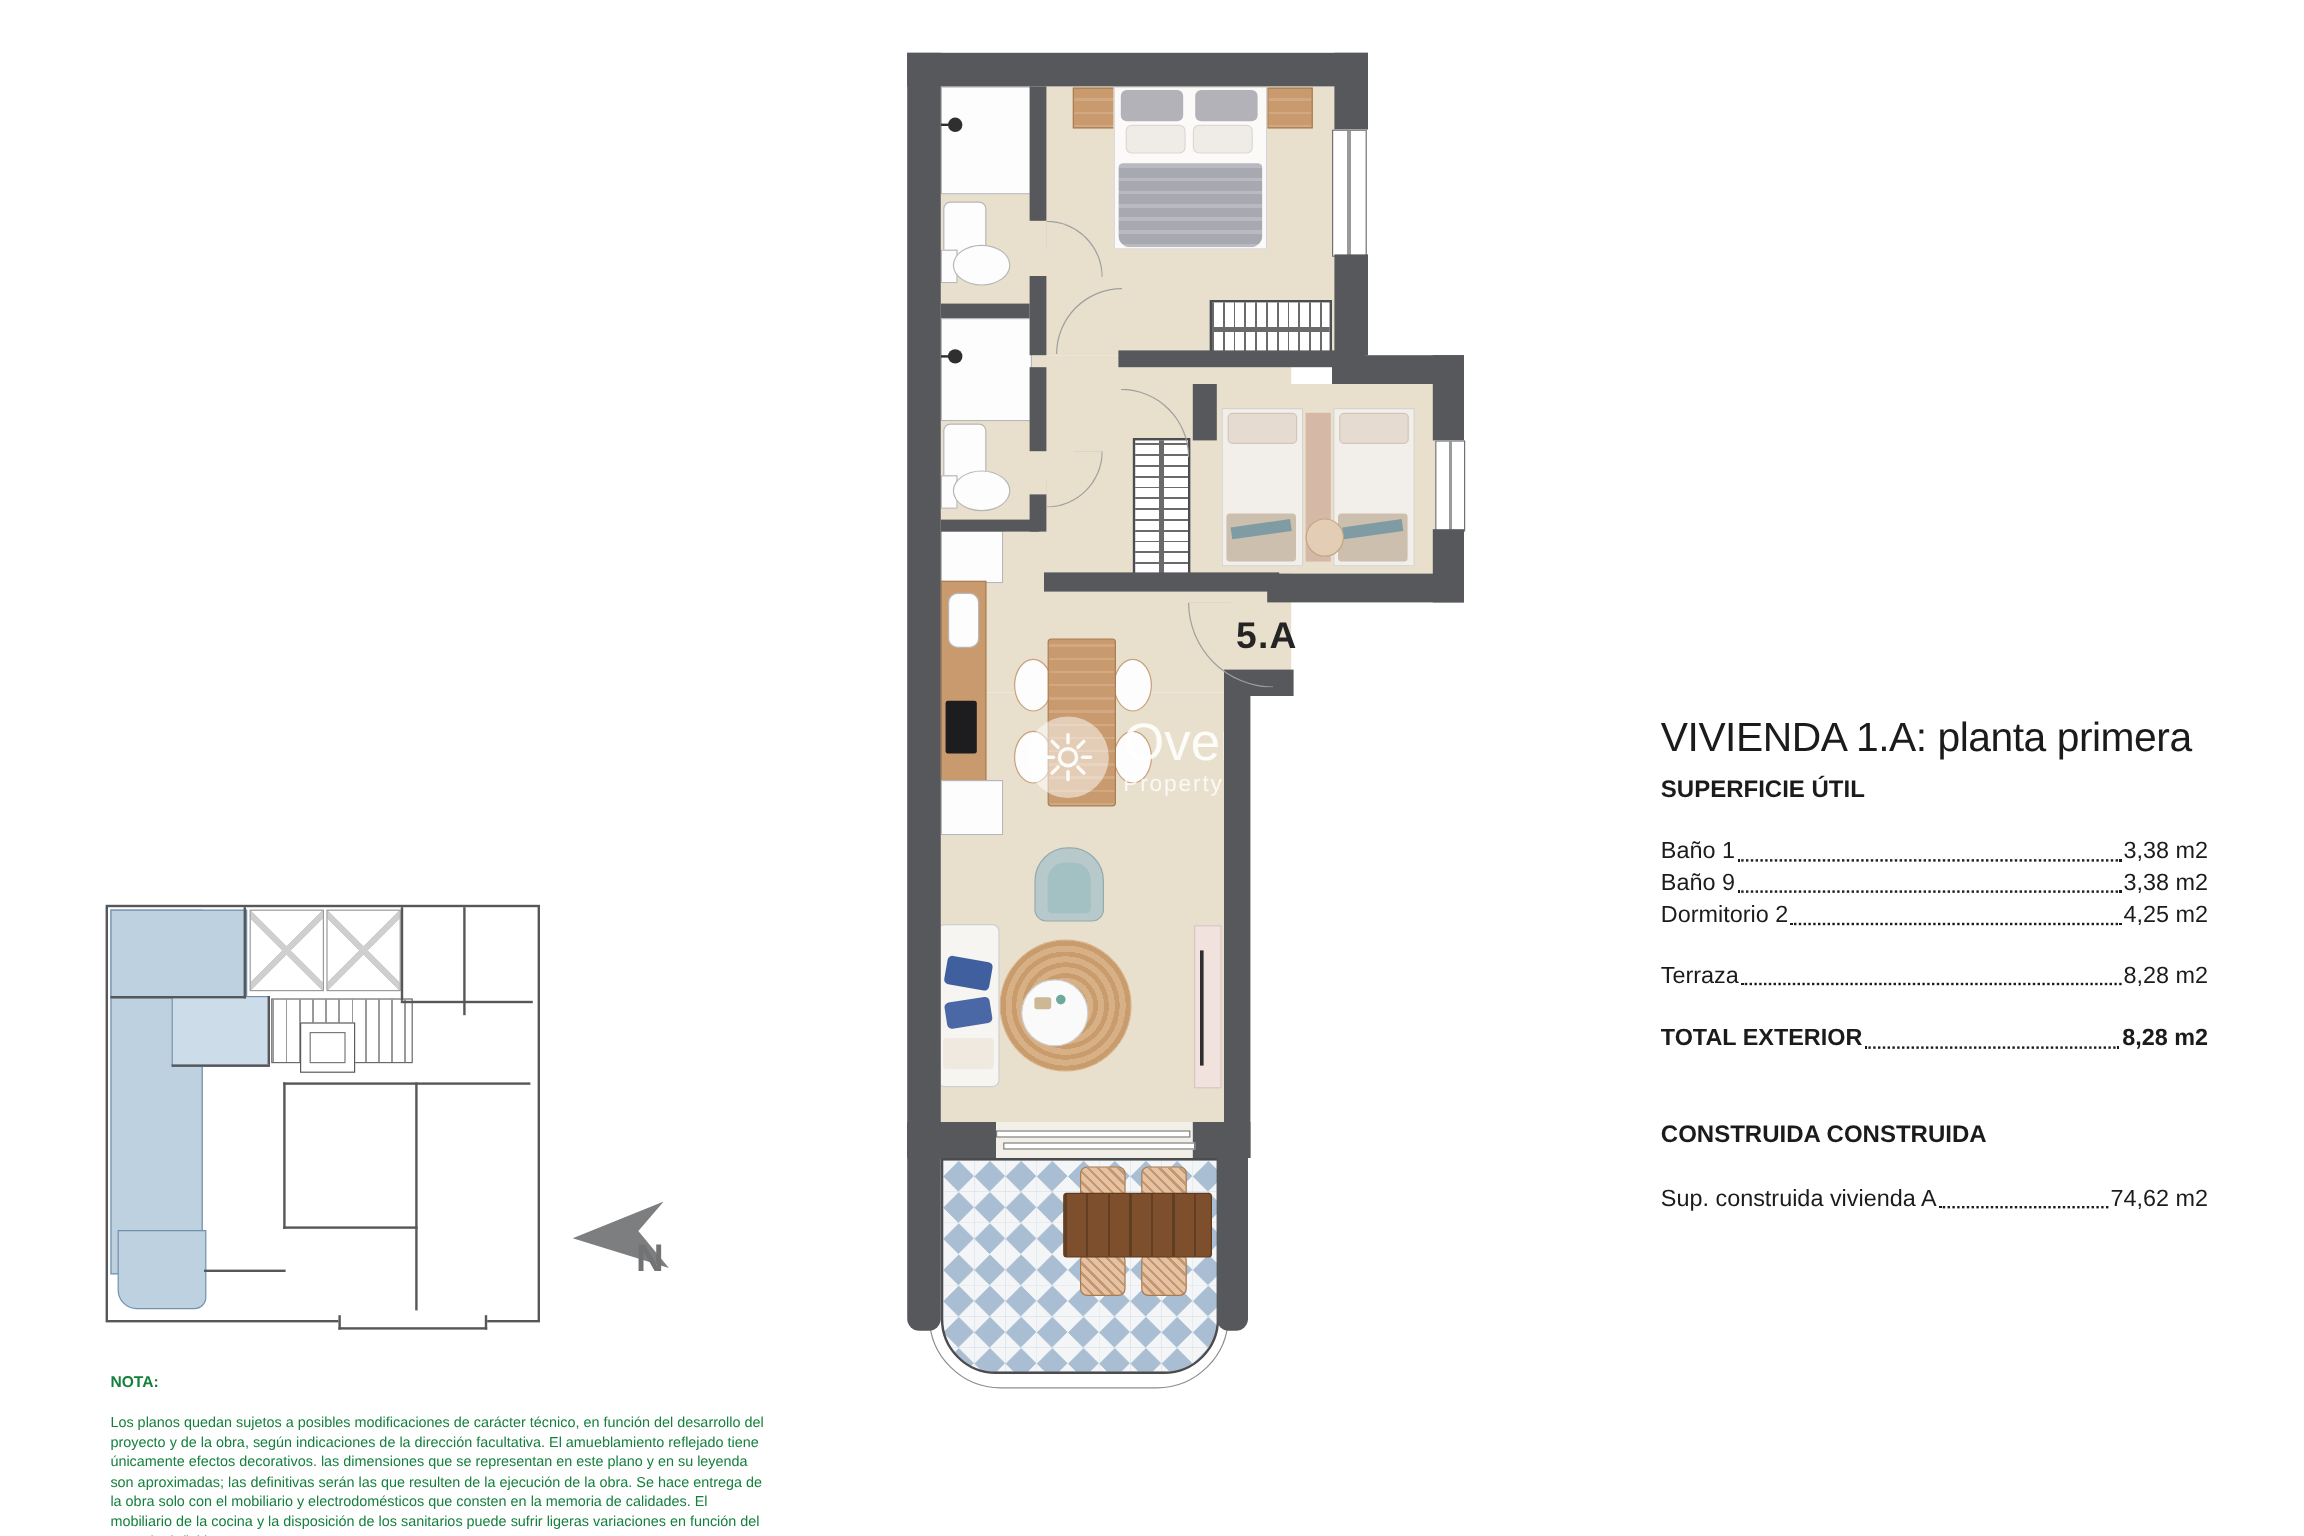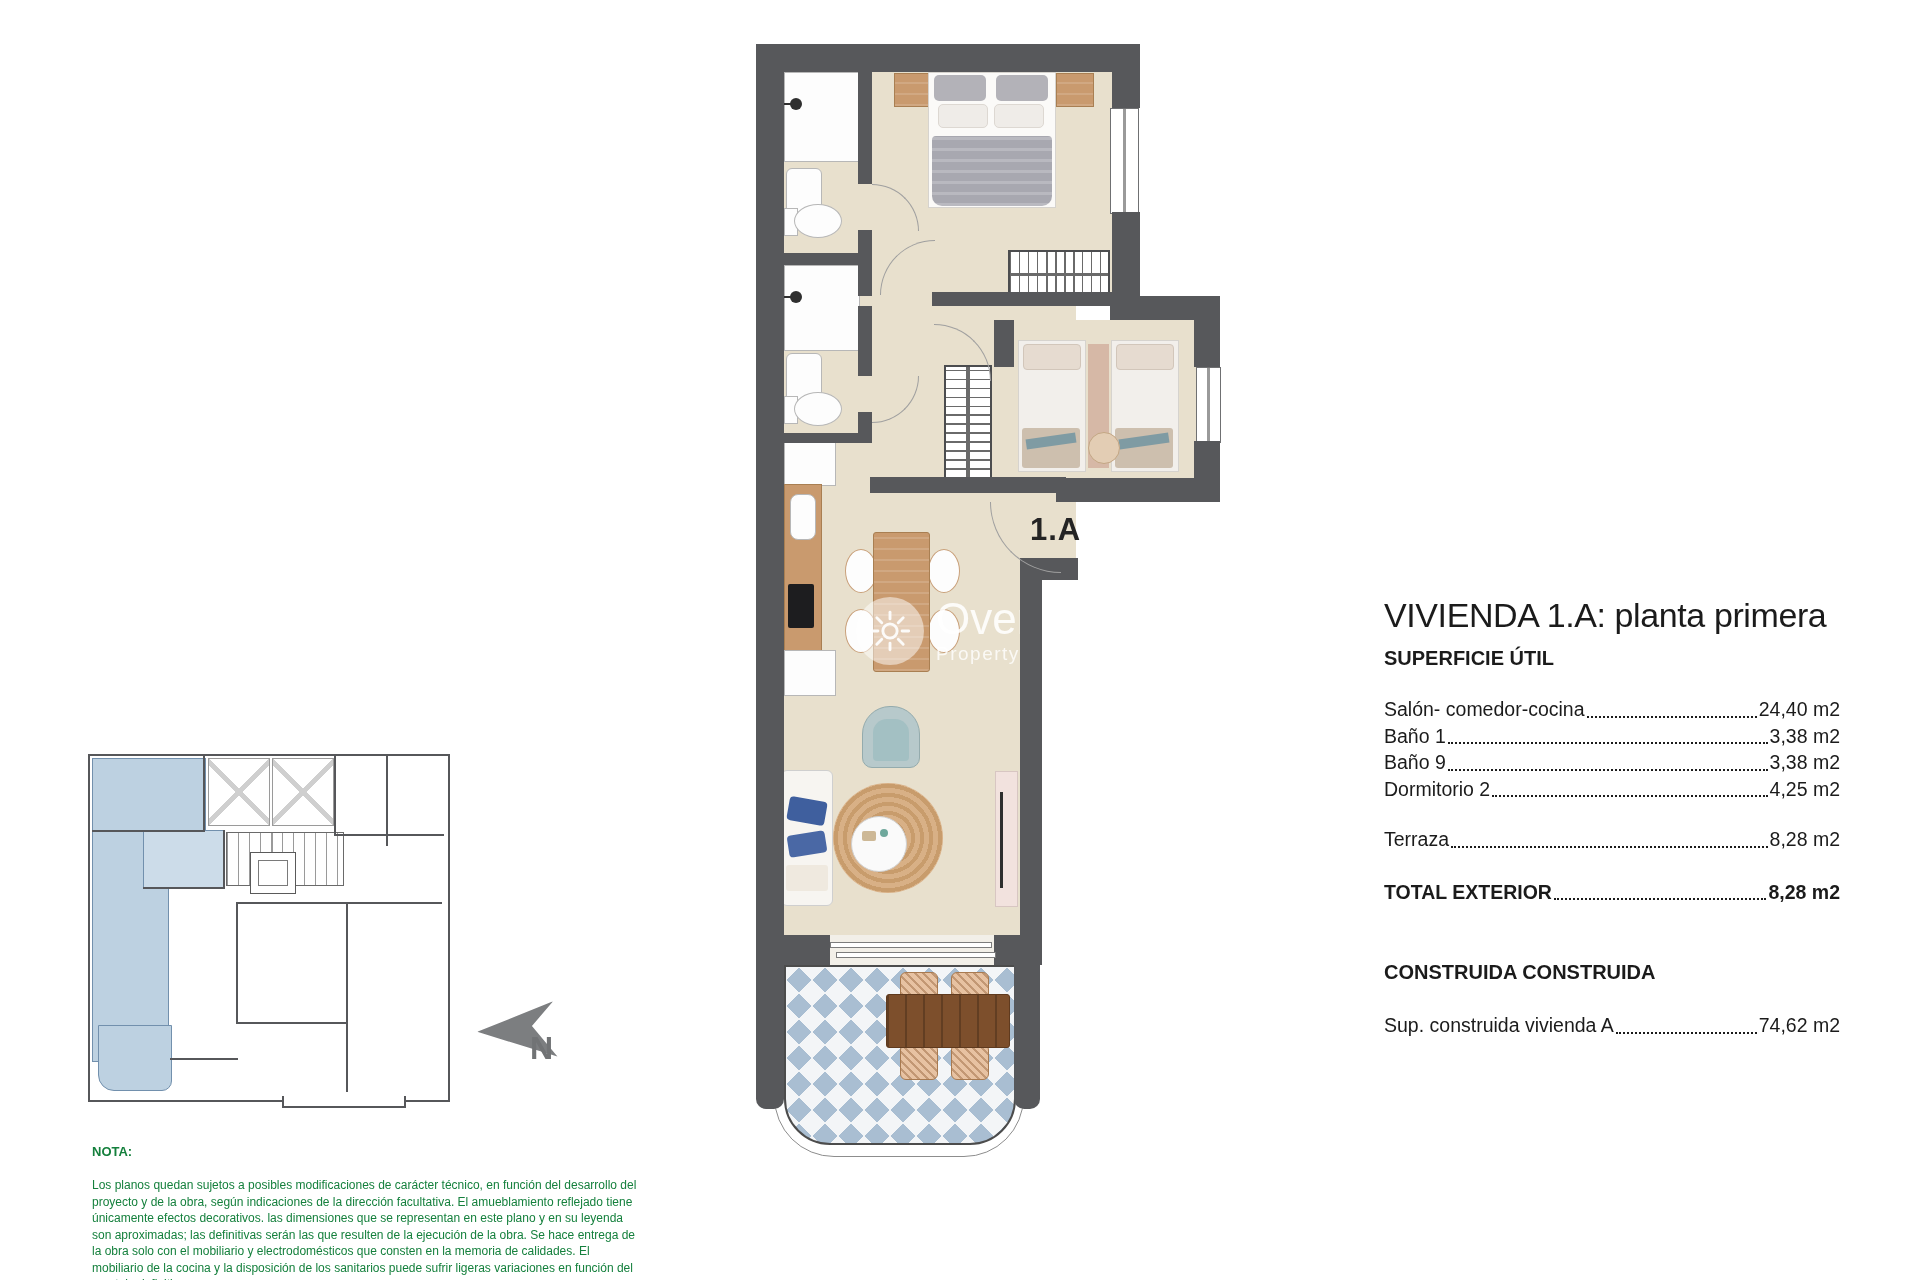--- a/index.html
+++ b/index.html
@@ -216,21 +216,21 @@
     <div class="wick" style="left:144px;top:1000px;width:36px;height:34px"></div>
     <div class="wick" style="left:195px;top:1000px;width:36px;height:34px"></div>
     <div class="ttable" style="left:130px;top:950px;width:122px;height:52px"></div>
 
     <div class="arc" style="left:116px;top:140px;width:46px;height:46px;border-top:1.5px solid #9f9f9f;border-right:1.5px solid #9f9f9f;border-radius:0 100% 0 0"></div>
     <div class="arc" style="left:116px;top:332px;width:46px;height:46px;border-bottom:1.5px solid #9f9f9f;border-right:1.5px solid #9f9f9f;border-radius:0 0 100% 0"></div>
     <div class="arc" style="left:124px;top:196px;width:54px;height:54px;border-top:1.5px solid #9f9f9f;border-left:1.5px solid #9f9f9f;border-radius:100% 0 0 0"></div>
     <div class="arc" style="left:178px;top:280px;width:56px;height:56px;border-top:1.5px solid #9f9f9f;border-right:1.5px solid #9f9f9f;border-radius:0 100% 0 0"></div>
     <div class="arc" style="left:234px;top:458px;width:70px;height:70px;border-left:1.5px solid #9f9f9f;border-bottom:1.5px solid #9f9f9f;border-radius:0 0 0 100%"></div>
 
-    <div class="unit">1.A</div>
+    <div class="unit">5.A</div>
   </div>
 
   <div class="key">
     <div class="ko"></div>
     <div class="kb" style="left:6px;top:8px;width:75px;height:302px"></div>
     <div class="kb" style="left:6px;top:8px;width:112px;height:72px"></div>
     <div class="kb lt" style="left:57px;top:80px;width:80px;height:57px"></div>
     <div class="kb" style="left:12px;top:275px;width:72px;height:64px;border-radius:0 0 10px 16px"></div>
 
     <div class="hatch" style="left:122px;top:8px;width:60px;height:66px"></div>
@@ -258,25 +258,20 @@
     <div class="narrow"></div>
     <div class="nlabel">N</div>
   </div>
 
   <div class="panel">
     <div class="p-title">VIVIENDA 1.A: planta primera</div>
     <div class="h-sub">SUPERFICIE ÚTIL</div>
 
     <div class="rows">
       <div class="row">
-        <span>Salón- comedor-cocina</span>
-        <span class="dots"></span>
-        <span>24,40 m2</span>
-      </div>
-      <div class="row">
         <span>Baño 1</span>
         <span class="dots"></span>
         <span>3,38 m2</span>
       </div>
       <div class="row">
         <span>Baño 9</span>
         <span class="dots"></span>
         <span>3,38 m2</span>
       </div>
       <div class="row">

